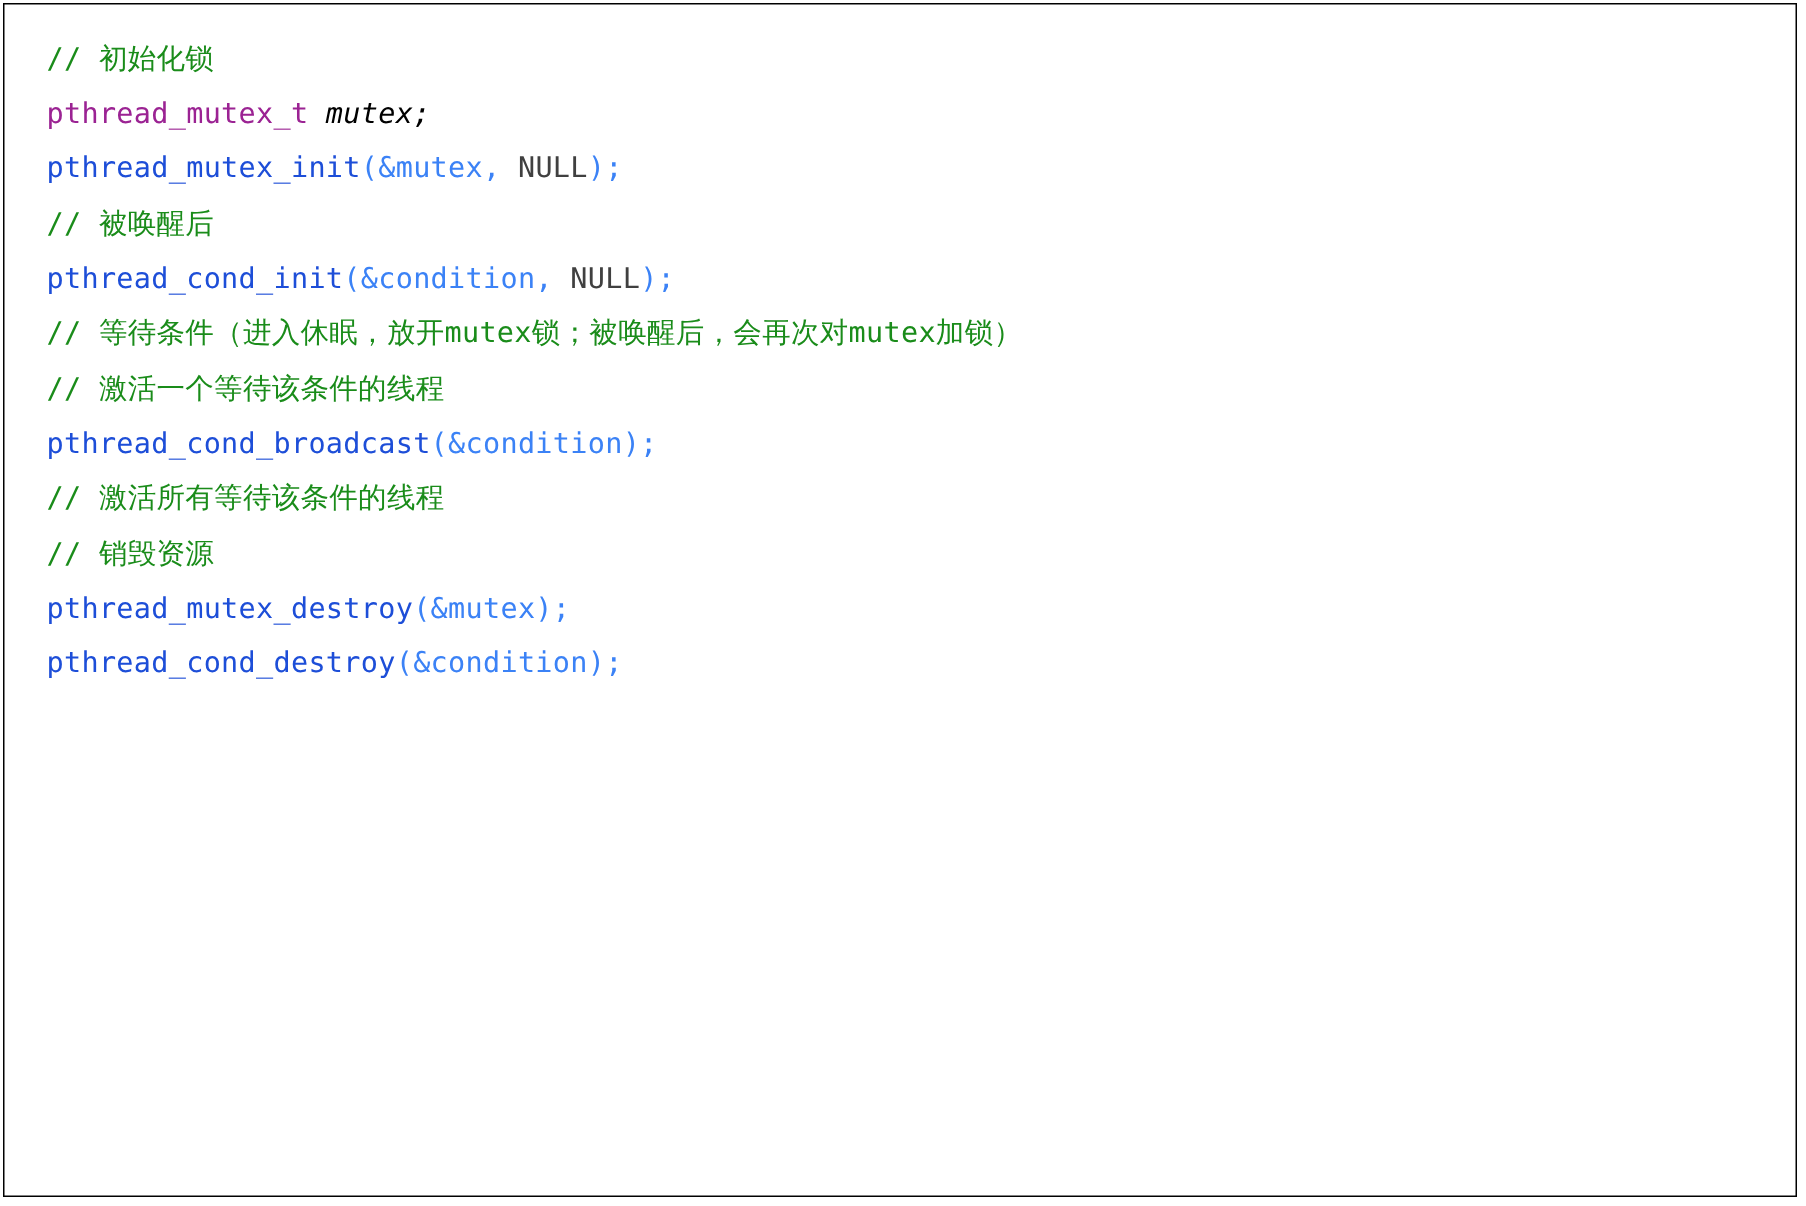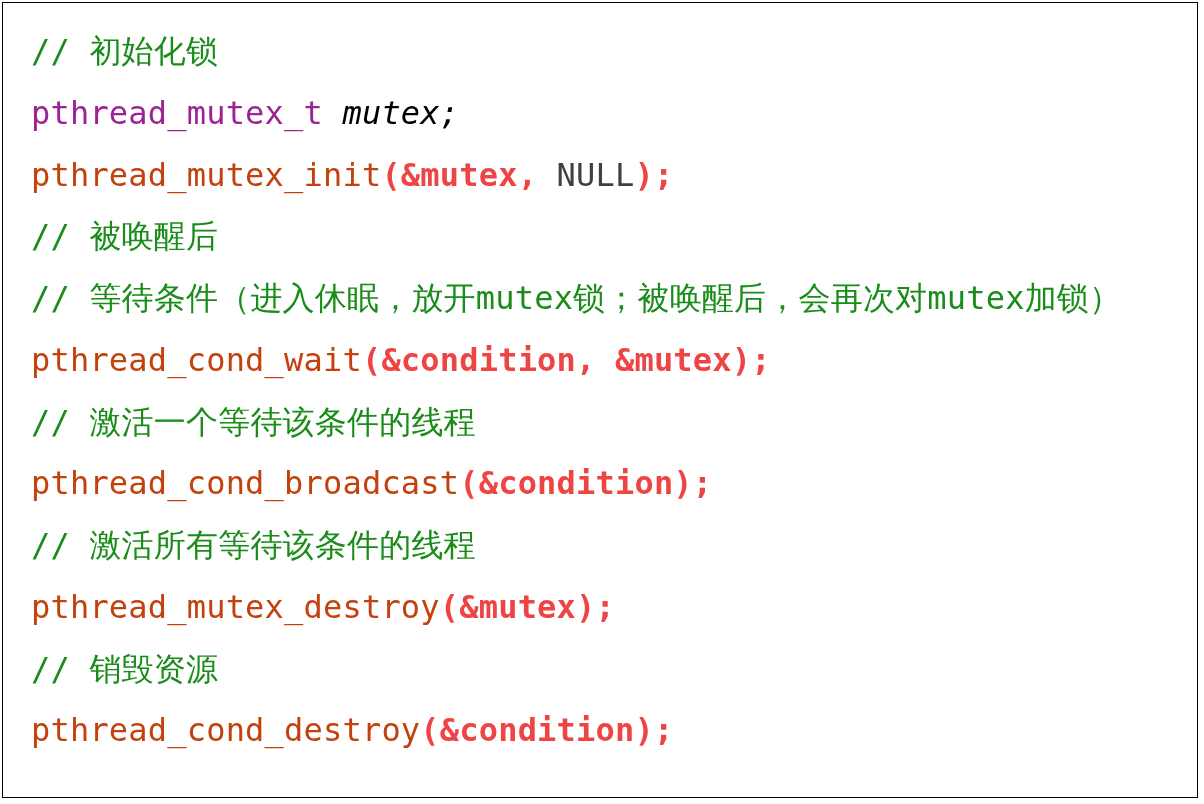--- a/index.html
+++ b/index.html
@@ -10,55 +10,54 @@
     }
     .code-container {
       border: 1px solid #000000;
       margin: 2px;
       padding: 18px 28px 18px 28px;
       width: 1196px;
       height: 796px;
       box-sizing: border-box;
     }
     .code-line {
-      font-size: 32px;
+      font-size: 19px;
       line-height: 1.93;
       white-space: pre;
       letter-spacing: 0.2px;
     }
     .comment {
       color: #1a8c1a;
     }
     .type {
       color: #9b2393;
     }
     .identifier {
       color: #000000;
       font-style: italic;
     }
     .function {
-      color: #c2410c;
+      color: #1d4ed8;
     }
     .constant {
       color: #404040;
     }
     .punct {
-      color: #ef4444;
-      font-weight: bold;
+      color: #3b82f6;
     }
   </style>
 </head>
 <body>
 
 <div class="code-container">
   <div class="code-line"><span class="comment">// 初始化锁</span></div>
   <div class="code-line"><span class="type">pthread_mutex_t</span><span class="identifier"> mutex;</span></div>
   <div class="code-line"><span class="function">pthread_mutex_init</span><span class="punct">(&amp;mutex, </span><span class="constant">NULL</span><span class="punct">);</span></div>
   <div class="code-line"><span class="comment">// 被唤醒后</span></div>
+  <div class="code-line"><span class="function">pthread_cond_init</span><span class="punct">(&amp;condition, </span><span class="constant">NULL</span><span class="punct">);</span></div>
   <div class="code-line"><span class="comment">// 等待条件（进入休眠，放开mutex锁；被唤醒后，会再次对mutex加锁）</span></div>
-  <div class="code-line"><span class="function">pthread_cond_wait</span><span class="punct">(&amp;condition, &amp;mutex);</span></div>
   <div class="code-line"><span class="comment">// 激活一个等待该条件的线程</span></div>
   <div class="code-line"><span class="function">pthread_cond_broadcast</span><span class="punct">(&amp;condition);</span></div>
   <div class="code-line"><span class="comment">// 激活所有等待该条件的线程</span></div>
+  <div class="code-line"><span class="comment">// 销毁资源</span></div>
   <div class="code-line"><span class="function">pthread_mutex_destroy</span><span class="punct">(&amp;mutex);</span></div>
-  <div class="code-line"><span class="comment">// 销毁资源</span></div>
   <div class="code-line"><span class="function">pthread_cond_destroy</span><span class="punct">(&amp;condition);</span></div>
 </div>
 
 </body></html>

